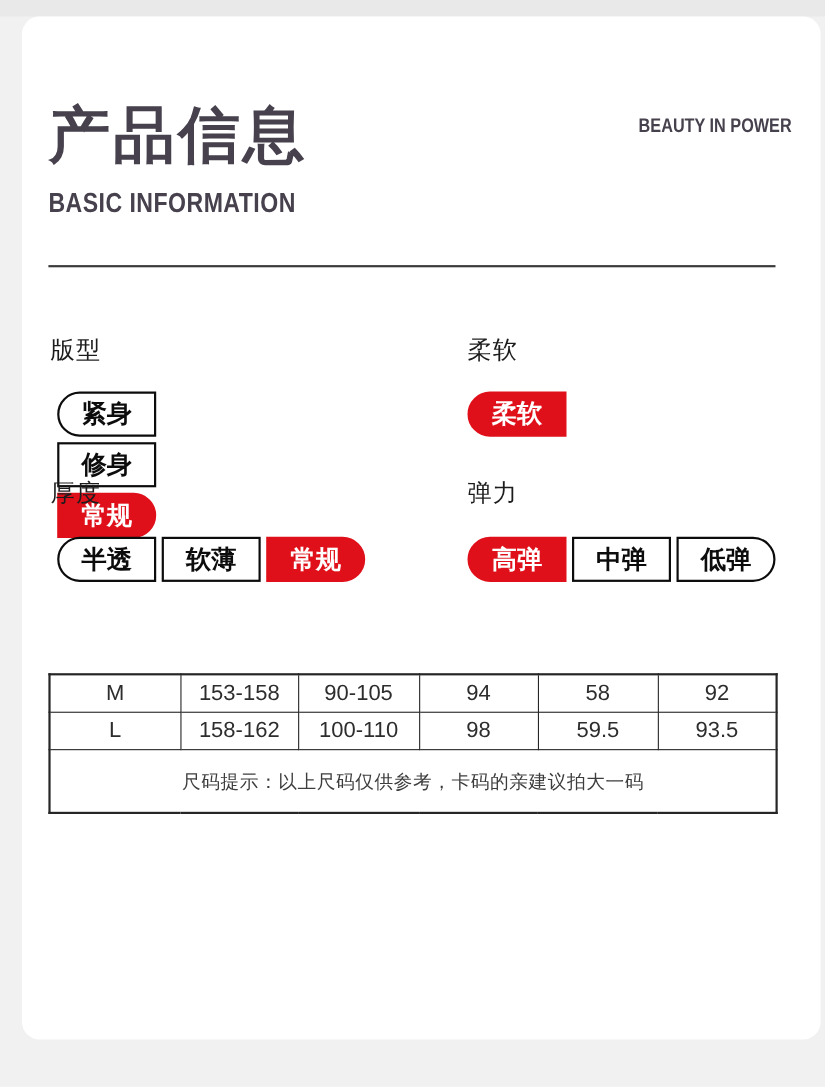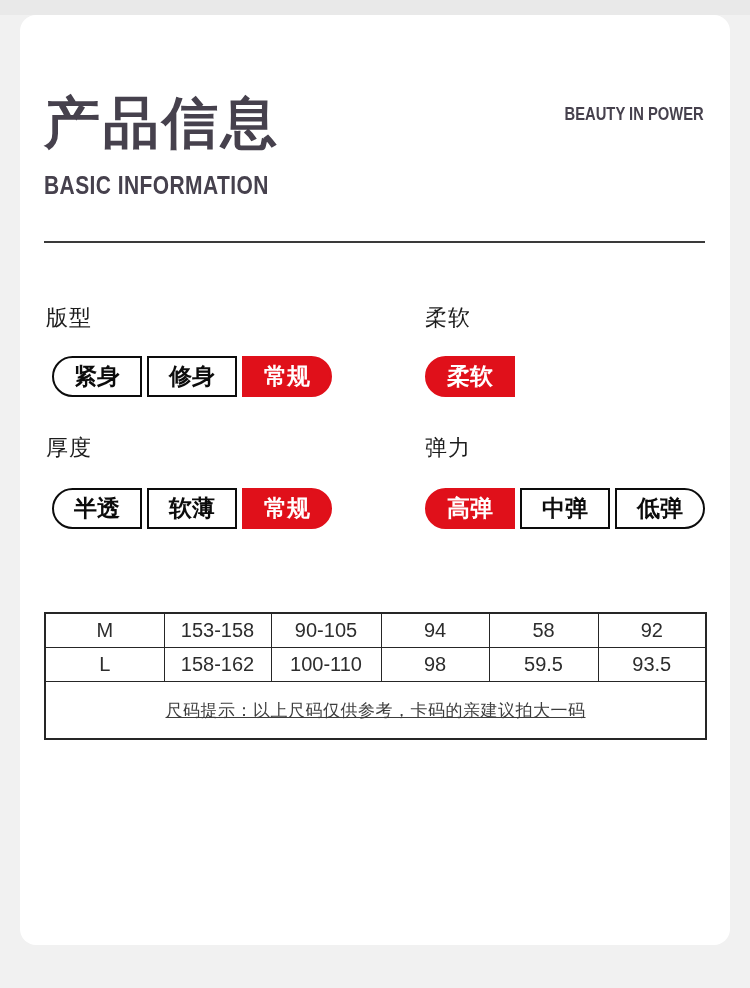--- a/index.html
+++ b/index.html
@@ -5,21 +5,21 @@
   html,body{margin:0;padding:0;}
   body{
     width:750px;height:988px;position:relative;overflow:hidden;
     background:#f1f1f1;
     font-family:"Liberation Sans","DejaVu Sans",sans-serif;
     -webkit-font-smoothing:antialiased;
   }
   .top-band{position:absolute;left:0;top:0;width:750px;height:15px;background:#e9e9e9;}
   .card{
     position:absolute;left:20px;top:15px;width:710px;height:930px;
-    background:#ffffff;border-radius:16px;
+    background:#ffffff;border-radius:16px;padding-left:16px;
   }
   
   .page-title{
     position:absolute;left:24px;top:76px;margin:0;
     font-size:56px;line-height:1.15;font-weight:900;letter-spacing:3px;
     color:#46414d;
   }
   .brand{
     position:absolute;right:26px;top:89px;
     font-size:18px;font-weight:700;color:#46414d;letter-spacing:0px;
@@ -41,37 +41,37 @@
     display:flex;align-items:center;justify-content:center;
     background:#fff;border:2.5px solid #0c0c0c;
     font-size:23px;font-weight:700;color:#0c0c0c;white-space:nowrap;
     cursor:pointer;
   }
   .seg.first{border-radius:21px 0 0 21px;}
   .seg.last{border-radius:0 21px 21px 0;}
   .seg.active{background:var(--red);border-color:var(--red);color:#fff;}
   .pos-label-a{top:288px;}
   .pos-label-b{top:418px;}
-  .pos-seg-a{top:341px;}
+  .pos-seg-a{top:341px;flex-direction:column;}
   .pos-seg-b{top:473px;}
   .col-left-label{left:26px;}
   .col-left-seg{left:32px;}
   .col-right{left:405px;}
   
   .size-table{
     position:absolute;left:24px;top:597px;
     border-collapse:collapse;table-layout:fixed;width:661px;
     border:2.5px solid #262626;
   }
   .size-table td{
     border:1.5px solid #262626;text-align:center;vertical-align:middle;
     font-size:20px;color:#2d2d2d;height:33px;padding:0;white-space:nowrap;
   }
   .size-table tr.hdr td{font-size:20px;color:#1f1f1f;}
-  .size-table td.note-cell{font-size:17px;color:#3d3d3d;height:56px;letter-spacing:.5px;text-decoration:underline;}
+  .size-table td.note-cell{font-size:17px;color:#3d3d3d;height:56px;letter-spacing:.5px;}
 </style>
 </head>
 <body>
 
 <div class="top-band"></div>
 
 <div class="card">
 
   <h1 class="page-title">产品信息</h1>
   <div class="brand">BEAUTY IN POWER</div>

